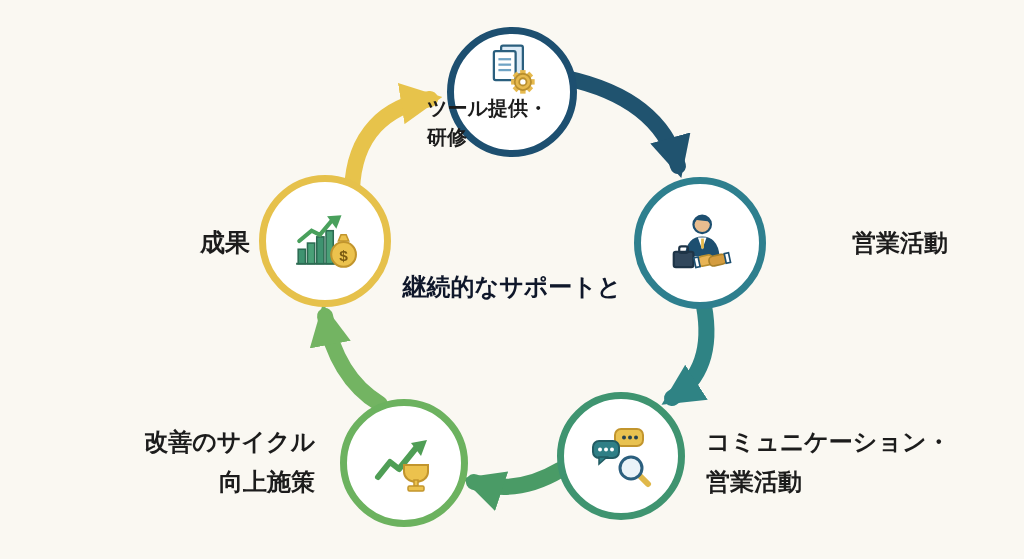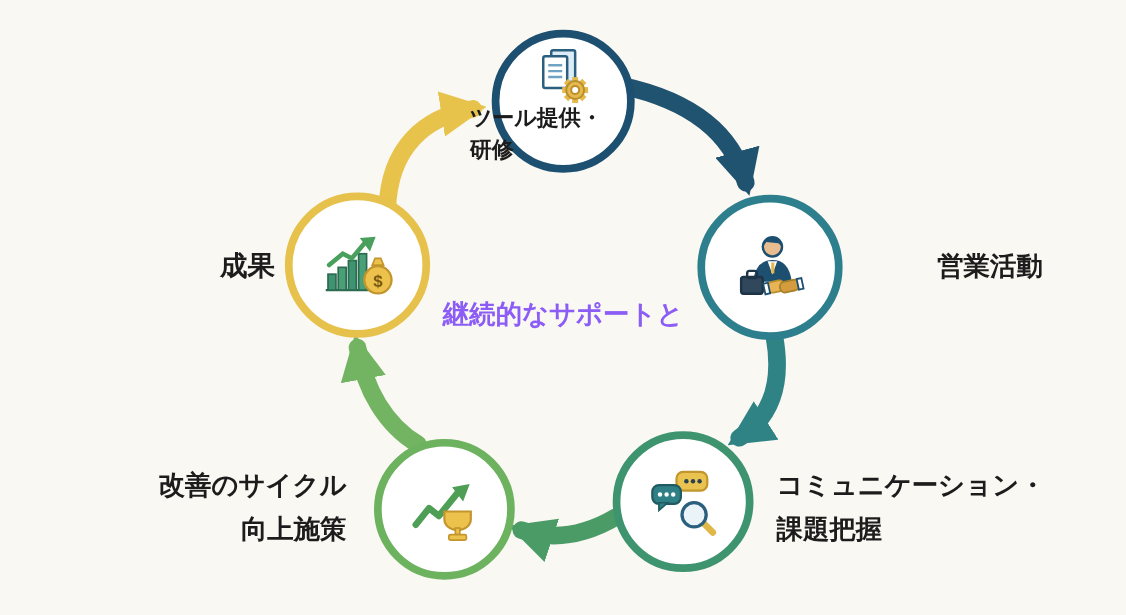--- a/index.html
+++ b/index.html
@@ -24,21 +24,21 @@
     position:absolute;z-index:5;color:#1c1c1c;font-weight:bold;
     white-space:pre-line;
   }
   .label-tools{left:427px;top:94px;width:170px;font-size:20px;line-height:29px;}
   .label-sales{left:790px;top:228px;width:220px;text-align:center;font-size:24px;line-height:30px;}
   .label-communication{left:706px;top:422px;width:300px;text-align:left;font-size:24px;line-height:40px;}
   .label-motivation{left:100px;top:422px;width:215px;text-align:right;font-size:24px;line-height:40px;}
   .label-results{left:150px;top:227px;width:100px;text-align:right;font-size:25px;line-height:30px;}
   .center-title{
     position:absolute;z-index:5;left:352px;top:268px;width:320px;
-    text-align:center;color:#8b5cf6;font-weight:bold;font-size:24px;line-height:38px;
+    text-align:center;color:#0f172a;font-weight:bold;font-size:24px;line-height:38px;
   }
 </style>
 </head>
 <body>
 
 <div class="stage" style="background: rgb(250, 248, 242);">
 
   <svg class="arrows" width="1024" height="559" viewBox="0 0 1024 559">
     <defs>
       <marker id="mk0" viewBox="0 0 10 10" refX="7" refY="5" markerWidth="2.6" markerHeight="2.6" orient="auto">
@@ -138,21 +138,21 @@
       <path d="M45 32 l10 0 l-2.5 -6 l-5 0 z" fill="#ecc24d" stroke="#c2952d" stroke-width="1.5"></path>
       <circle cx="50" cy="45" r="12" fill="#ecc24d" stroke="#c2952d" stroke-width="2"></circle>
       <text x="50" y="51" text-anchor="middle" font-size="15" font-weight="bold" fill="#7a5a12">$</text>
     </svg>
   </div>
 
   <div class="label label-tools">ツール提供・
 研修</div>
   <div class="label label-sales">営業活動</div>
   <div class="label label-communication">コミュニケーション・
-課題把握</div>
+営業活動</div>
   <div class="label label-motivation">改善のサイクル
 向上施策</div>
   <div class="label label-results">成果</div>
 
   <div class="center-title">
     <div>継続的なサポートと</div>
   </div>
 
 </div>
 

